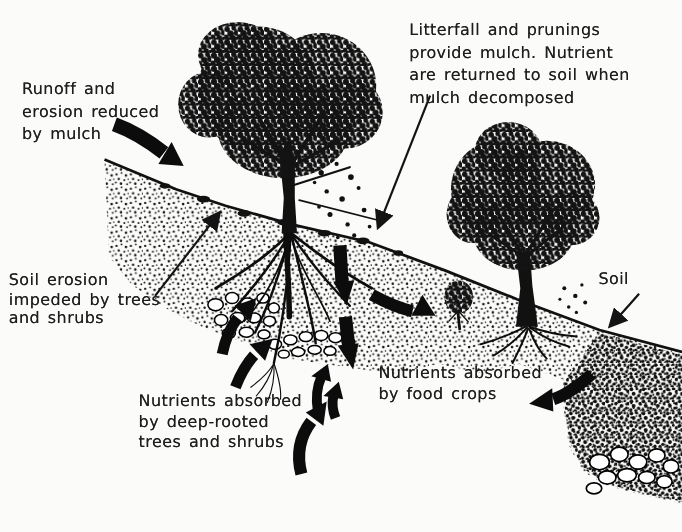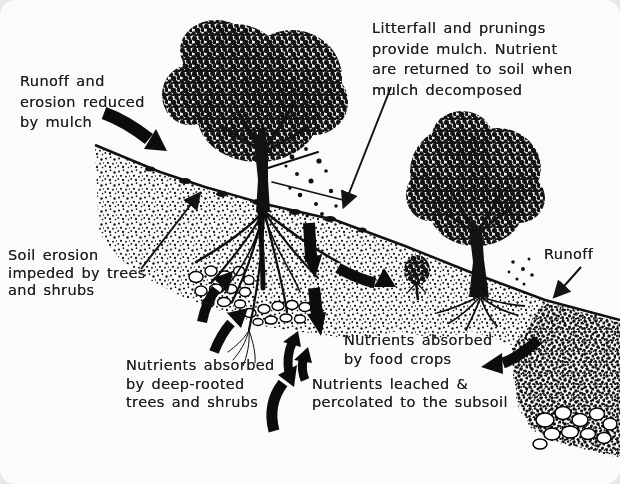--- a/index.html
+++ b/index.html
@@ -1,20 +1,19 @@
 <!DOCTYPE html>
 <html><head>
 <meta charset="utf-8">
 <style>
   html,body{margin:0;padding:0;background:#e8e8e6;}
   #stage{
     position:relative;width:620px;height:484px;overflow:hidden;
     background:#fbfbf9;
     font-family:"DejaVu Sans",sans-serif;
-    border-radius:15px;
   }
   .lbl{
     position:absolute;white-space:pre-line;
     font-size:14.5px;line-height:18px;color:#1d1d1d;
     letter-spacing:.4px;word-spacing:2px;
     text-shadow:0 0 .6px rgba(25,25,25,.75);
   }
   .lh20{line-height:20.5px}
   .lh19{line-height:19px}
   .lh18{line-height:18.5px}
@@ -296,17 +295,15 @@
 
 
   <div class="lbl lh18" style="left:126px;top:356px">Nutrients absorbed
 by deep-rooted
 trees and shrubs</div>
 
 
   <div class="lbl lh19" style="left:344px;top:331px">Nutrients absorbed
 by food crops</div>
 
-  <div class="lbl lh17" style="left:312px;top:376px">Nutrients leached &amp;
-percolated to the subsoil</div>
-
-  <div class="lbl" style="left:544px;top:245px">Runoff</div>
+
+  <div class="lbl" style="left:544px;top:245px">Soil</div>
 </div>
 
 </body></html>

